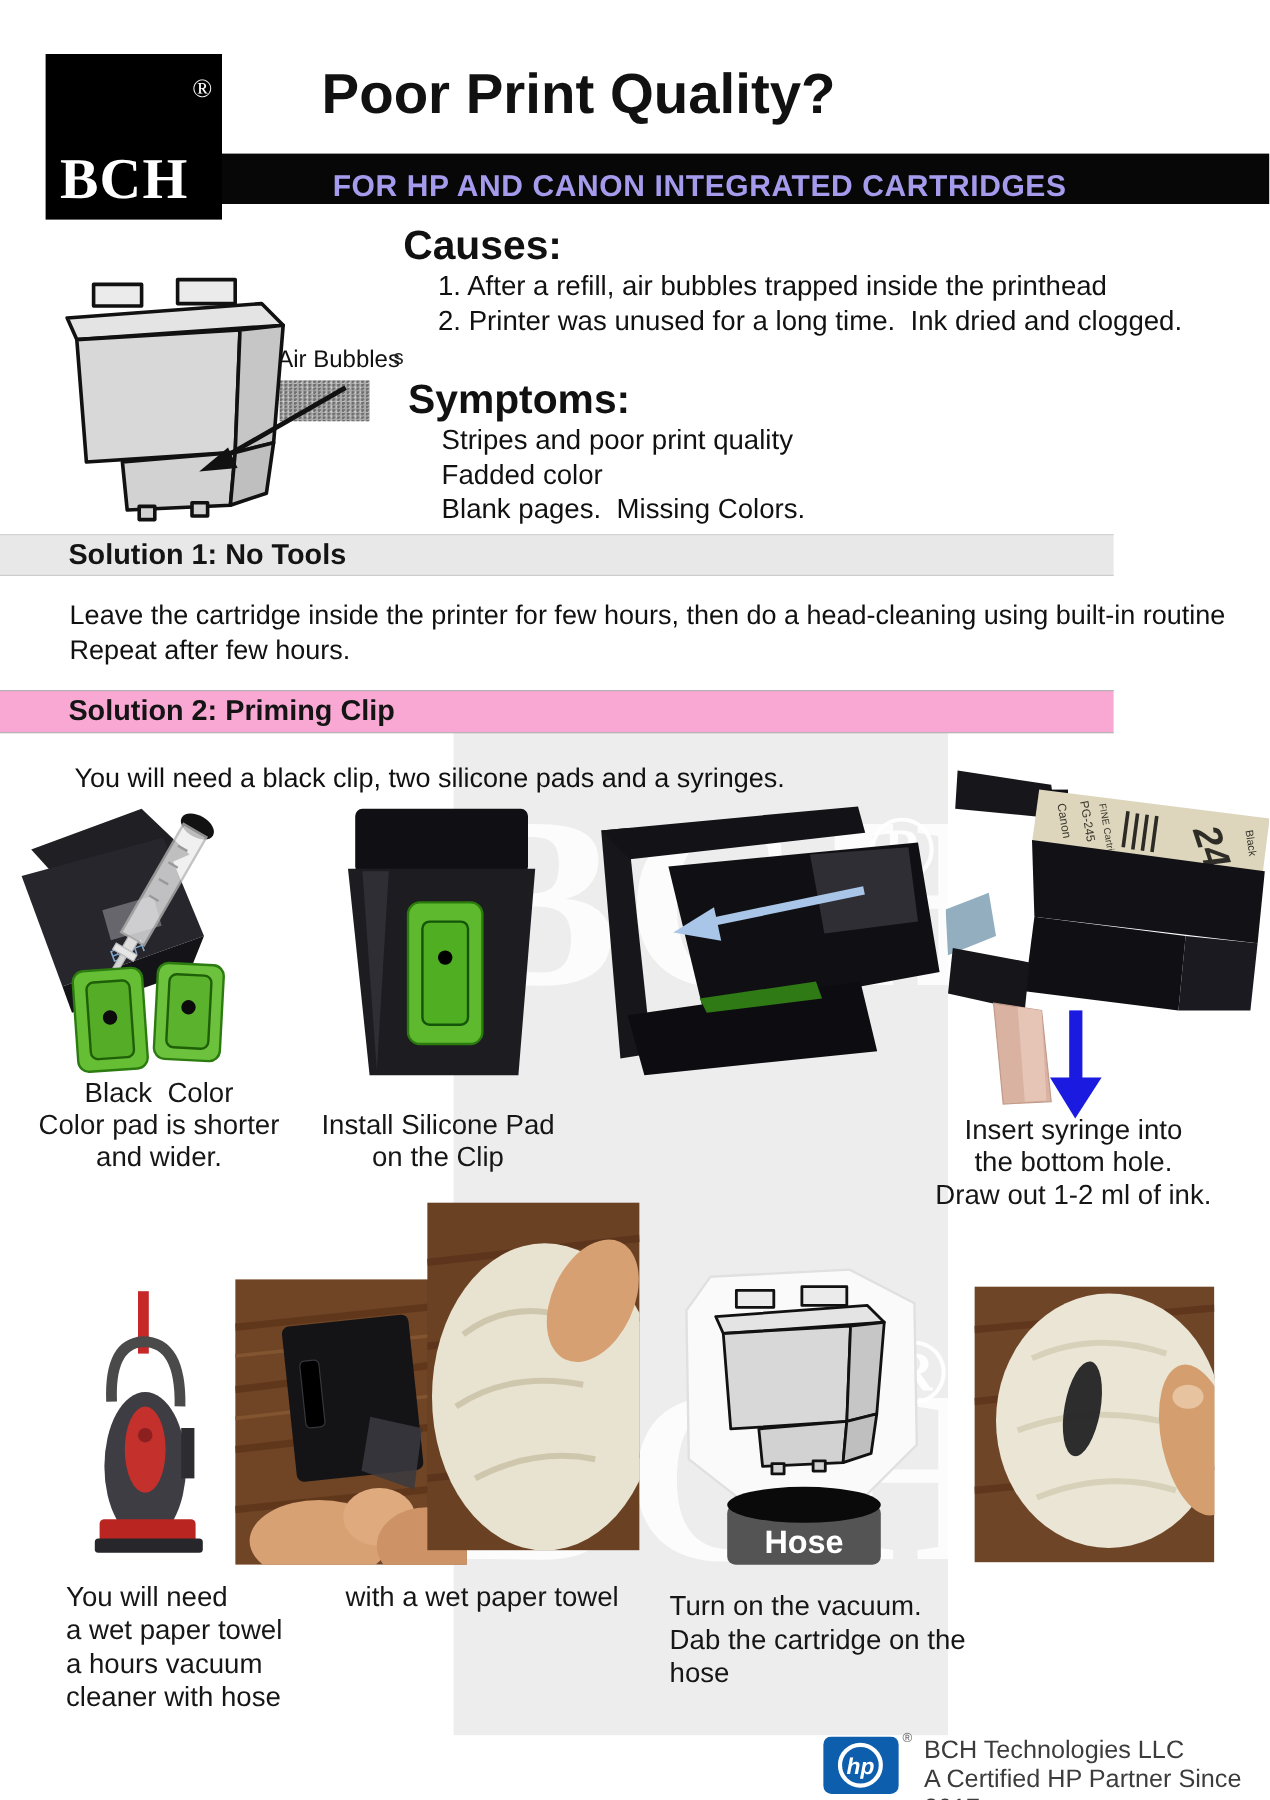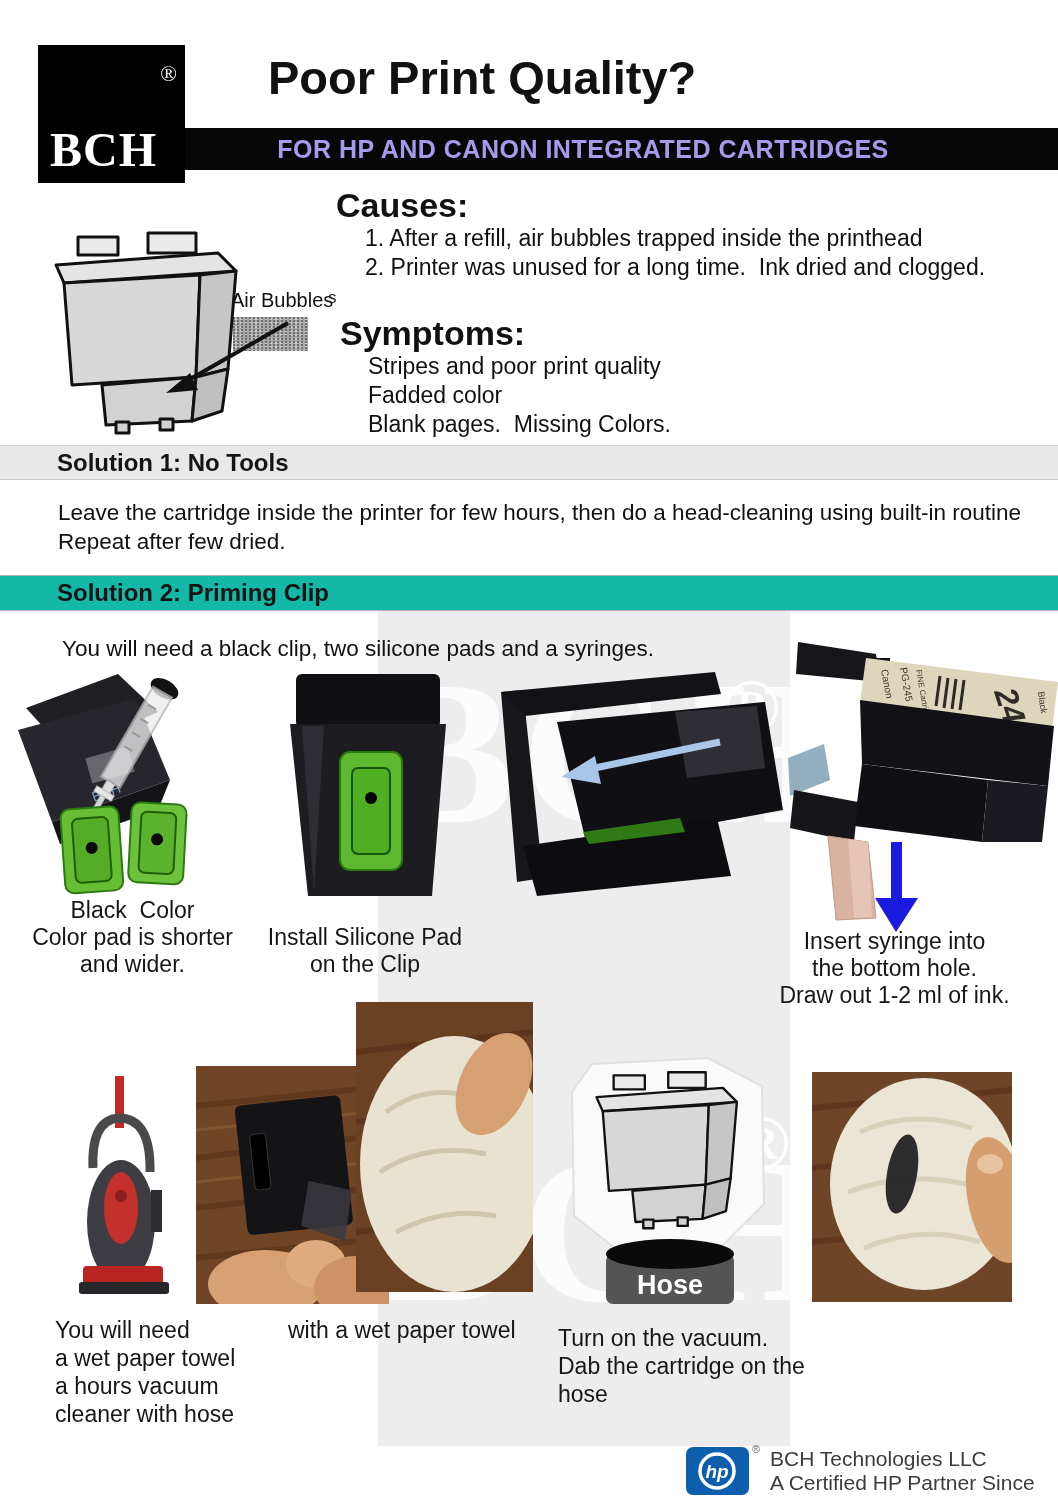--- a/index.html
+++ b/index.html
@@ -8,38 +8,38 @@
   .abs{position:absolute;}
   .pre{white-space:pre;}
 
   
   .logo-box{left:38px;top:45px;width:147px;height:138px;background:#000;z-index:4;}
   .logo-text{position:absolute;left:12px;bottom:6px;color:#fff;font-family:"Liberation Serif",serif;
              font-weight:bold;font-size:48px;letter-spacing:1px;}
   .logo-reg{position:absolute;right:8px;top:16px;color:#fff;font-family:"Liberation Serif",serif;font-size:22px;}
   .main-title{left:268px;top:50px;font-size:47px;font-weight:bold;letter-spacing:0px;}
   .top-banner{left:178px;top:128px;width:880px;height:42px;background:#070707;display:flex;
-              align-items:center;justify-content:center;z-index:3;}
+              align-items:flex-end;justify-content:center;z-index:3;}
   .top-banner span{color:#a59bec;font-size:25px;font-weight:bold;letter-spacing:.5px;padding-right:70px;}
 
   
   .h-big{font-size:34px;font-weight:bold;}
   .body-list{font-size:23px;line-height:29px;}
   .stray-s{left:328px;top:288px;font-size:17px;color:#222;}
   .air-label{left:231px;top:289px;font-size:20px;}
   .speckle{left:233px;top:317px;width:75px;height:34px;background-color:#a9a9a9;
            background-image:radial-gradient(circle at 1px 1px,#6f6f6f 35%,transparent 36%),
                             radial-gradient(circle at 3px 2px,#cdcdcd 30%,transparent 31%);
            background-size:4px 3px,5px 4px;}
 
   
-  .sec-banner{left:0;width:1058px;z-index:3;display:flex;align-items:center;}
+  .sec-banner{left:0;width:928px;z-index:3;display:flex;align-items:center;}
   .sec-banner .lbl{font-size:24px;font-weight:bold;color:#141414;}
   .sb1{top:445px;height:33px;background:#e8e8e8;border-top:1px solid #d2d2d2;border-bottom:1px solid #cccccc;}
-  .sb2{top:575px;height:34px;background:#14b8a6;border-top:1px solid #b2b2b2;border-bottom:1px solid #b5b5b5;}
+  .sb2{top:575px;height:34px;background:#f9a8d4;border-top:1px solid #b2b2b2;border-bottom:1px solid #b5b5b5;}
   .sb3{top:1018px;height:36px;background:#c9c9c9;border-top:2px solid #dcdcdc;border-bottom:1px solid #bdbdbd;}
 
   .para{font-size:22.5px;line-height:29px;}
 
   
   .band{left:378px;top:609px;width:412px;height:837px;background:#ededed;z-index:0;}
   .wm{z-index:1;color:rgba(255,255,255,0.82);font-family:"Liberation Serif",serif;font-weight:bold;line-height:1;}
   .wm-bch{font-size:205px;letter-spacing:6px;}
   .wm-reg{font-size:78px;color:rgba(255,255,255,0.9);}
 
@@ -104,21 +104,21 @@
     <div class="pre">Stripes and poor print quality</div>
     <div class="pre">Fadded color</div>
     <div class="pre">Blank pages.  Missing Colors.</div>
   </div>
 
   <div class="abs sec-banner sb1">
     <span class="lbl" style="margin-left:57px;">Solution 1: No Tools</span>
   </div>
   <div class="abs para" style="left:58px;top:498px;">
     <div class="pre">Leave the cartridge inside the printer for few hours, then do a head-cleaning using built-in routine</div>
-    <div class="pre">Repeat after few dried.</div>
+    <div class="pre">Repeat after few hours.</div>
   </div>
 
   <div class="abs sec-banner sb2">
     <span class="lbl" style="margin-left:57px;">Solution 2: Priming Clip</span>
   </div>
   <div class="abs para pre" style="left:62px;top:634px;z-index:2;">You will need a black clip, two silicone pads and a syringes.</div>
 
   <svg class="abs photo" style="left:8px;top:660px;" width="248" height="242" viewBox="0 0 248 242">
     <polygon points="18,48 110,14 150,52 58,92" fill="#1f1f24"></polygon>
     <polygon points="10,70 128,38 162,120 44,162" fill="#26262c"></polygon>

